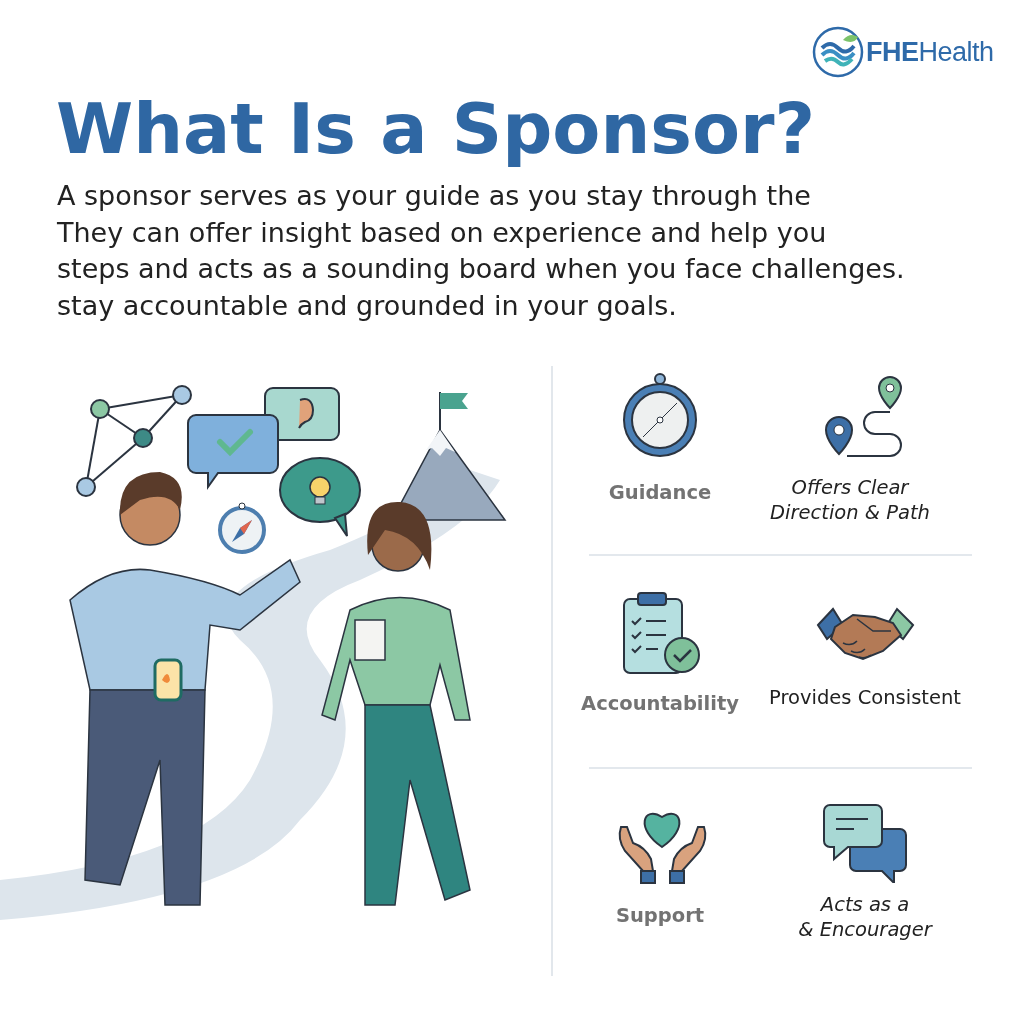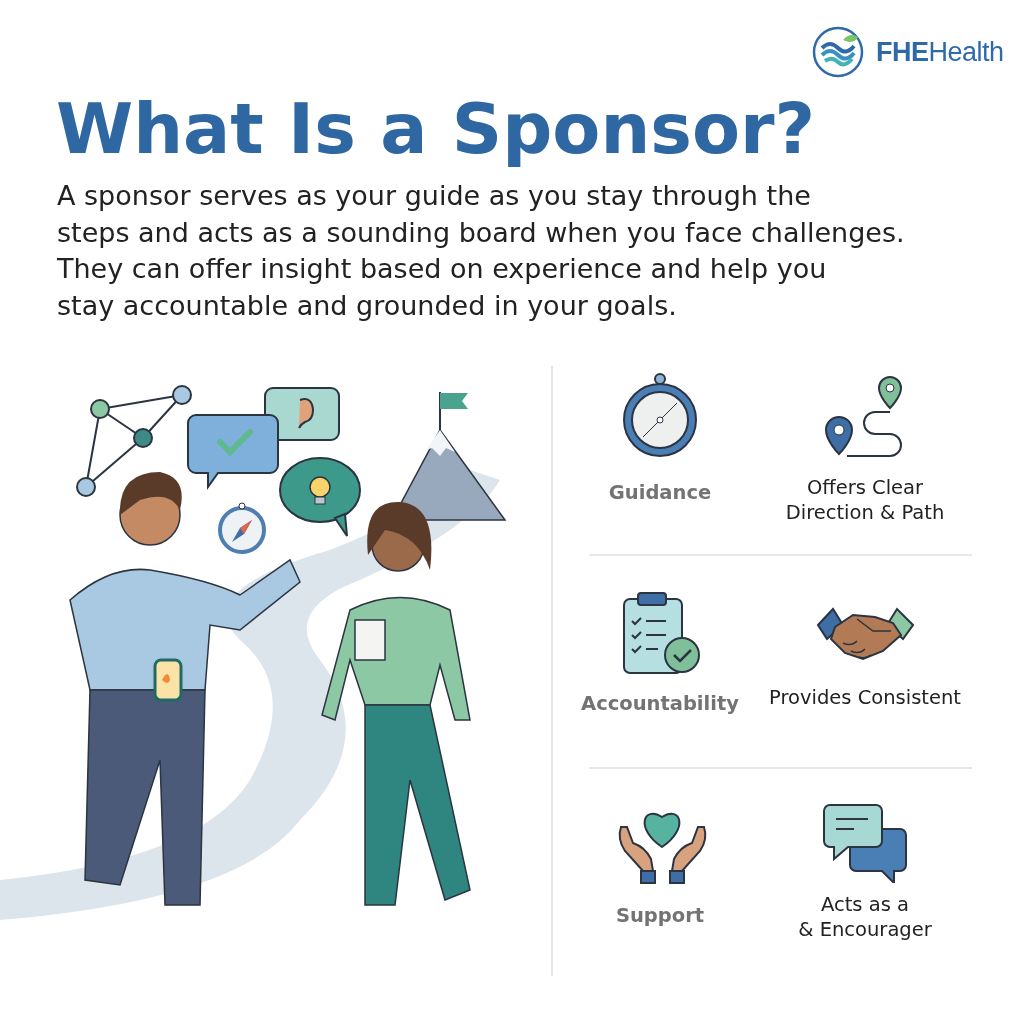--- a/index.html
+++ b/index.html
@@ -1,18 +1,18 @@
 <!DOCTYPE html>
 <html><head>
 <meta charset="utf-8">
 <style>
   html, body { margin:0; padding:0; }
   body { width:1024px; height:1024px; background:#ffffff; position:relative; overflow:hidden;
          font-family:"DejaVu Sans", sans-serif; color:#222; }
-  .logo { position:absolute; left:812px; top:26px; display:flex; align-items:center; gap:12px; }
+  .logo { position:absolute; left:812px; top:26px; display:flex; align-items:center; gap:2px; }
   .logo-text { font-family:"Liberation Sans", sans-serif; font-size:27px; color:#2e6aa9; letter-spacing:-0.5px; }
   .logo-text b { font-weight:700; }
   .title { position:absolute; left:56px; top:88px; margin:0; font-family:"DejaVu Sans", sans-serif;
            font-weight:700; font-size:70px; color:#2f67a3; letter-spacing:0px; }
   .intro { position:absolute; left:57px; top:178px; width:940px; margin:0; font-family:"DejaVu Sans", sans-serif;
            font-size:27px; line-height:36.5px; color:#222; font-weight:400; }
   .intro span { display:block; white-space:nowrap; }
   .illustration { position:absolute; left:0; top:360px; width:550px; height:600px; }
   .vdivider { position:absolute; left:551px; top:366px; width:2px; height:610px; background:#e2e7ec; }
   .row { position:absolute; left:570px; width:420px; height:190px; }
@@ -33,22 +33,22 @@
     <path d="M13 35 Q20 30 26 36 T40 33" fill="none" stroke="#3fb3b8" stroke-width="4"></path>
     <path d="M31 14 Q38 6 46 11 Q42 19 31 14 Z" fill="#7cc36a"></path>
   </svg>
   <span class="logo-text"><b>FHE</b><span>Health</span></span>
 </div>
 
 <h1 class="title">What Is a Sponsor?</h1>
 
 <p class="intro">
   <span>A sponsor serves as your guide as you stay through the</span>
+  <span>They can offer insight based on experience and help you</span>
   <span>steps and acts as a sounding board when you face challenges.</span>
-  <span>They can offer insight based on experience and help you</span>
   <span>stay accountable and grounded in your goals.</span>
 </p>
 
 <svg class="illustration" viewBox="0 0 550 600">
 
   <path d="M0 520 Q200 500 250 420 Q300 330 240 280 Q190 230 330 190 Q430 150 470 110 L500 120 Q470 170 360 220 Q280 250 320 300 Q380 380 300 460 Q240 540 0 560 Z" fill="#dde5ec"></path>
 
   <g stroke="#2b3440" stroke-width="2">
     <line x1="100" y1="49" x2="182" y2="35"></line>
       <line x1="100" y1="49" x2="143" y2="78"></line>
@@ -124,21 +124,21 @@
     <circle cx="45" cy="50" r="3" fill="#fff" stroke="#2b3440"></circle>
   </svg>
   <div class="label" style="left:0; width:180px; top:111px;">Guidance</div>
   <svg class="icon2" style="top:2px; left:250px; width:95px; height:95px;" viewBox="0 0 95 95">
     <path d="M70 5 a11 11 0 0 1 11 11 c0 9 -11 20 -11 20 c0 0 -11 -11 -11 -20 a11 11 0 0 1 11 -11z" fill="#7fc09a" stroke="#2b3440" stroke-width="2"></path>
     <circle cx="70" cy="16" r="4" fill="#fff" stroke="#2b3440"></circle>
     <path d="M70 40 H55 a11 11 0 0 0 0 22 H70 a11 11 0 0 1 0 22 H27" fill="none" stroke="#2b3440" stroke-width="2"></path>
     <path d="M19 45 a13 13 0 0 1 13 13 c0 11 -13 24 -13 24 c0 0 -13 -13 -13 -24 a13 13 0 0 1 13 -13z" fill="#3d6fa6" stroke="#2b3440" stroke-width="2"></path>
     <circle cx="19" cy="58" r="5" fill="#fff" stroke="#2b3440"></circle>
   </svg>
-  <div class="desc" style="left:190px; width:210px; top:105px;">
+  <div class="desc" style="left:175px; width:210px; top:105px;font-style:italic;">
     <div>Offers Clear</div>
     <div>Direction &amp; Path</div>
   </div>
 </div>
 
 <div class="hline" style="top:554px;"></div>
 
 <div class="row" style="top:585px;">
   <svg class="icon1" style="top:2px; left:50px; width:85px; height:92px;" viewBox="0 0 85 92">
     <rect x="4" y="12" width="58" height="74" rx="6" fill="#b5dfe0" stroke="#2b3440" stroke-width="2"></rect>
@@ -170,17 +170,17 @@
     <path d="M89 28 Q93 40 85 52 L67 72 H57 L59 60 Q65 48 77 44 L83 28 Z" fill="#d9a27e" stroke="#2b3440" stroke-width="2"></path>
     <rect x="26" y="72" width="14" height="12" fill="#3d6fa6" stroke="#2b3440" stroke-width="2"></rect>
     <rect x="55" y="72" width="14" height="12" fill="#3d6fa6" stroke="#2b3440" stroke-width="2"></rect>
   </svg>
   <div class="label" style="left:0; width:180px; top:109px;">Support</div>
   <svg class="icon2" style="top:6px; left:250px; width:90px; height:82px;" viewBox="0 0 90 82">
     <path d="M36 28 H80 a6 6 0 0 1 6 6 v30 a6 6 0 0 1 -6 6 h-6 v12 l-12 -12 H36 a6 6 0 0 1 -6 -6 v-30 a6 6 0 0 1 6 -6z" fill="#4a7fb5" stroke="#2b3440" stroke-width="2"></path>
     <path d="M10 4 H56 a6 6 0 0 1 6 6 v30 a6 6 0 0 1 -6 6 H28 l-14 12 v-12 h-4 a6 6 0 0 1 -6 -6 v-30 a6 6 0 0 1 6 -6z" fill="#a8d8d4" stroke="#2b3440" stroke-width="2"></path>
     <path d="M16 18 H48 M16 28 H34" stroke="#2b3440" stroke-width="2"></path>
   </svg>
-  <div class="desc" style="left:190px; width:210px; top:97px;">
+  <div class="desc" style="left:190px; width:210px; top:97px;font-style:italic;">
     <div>Acts as a</div>
     <div>&amp; Encourager</div>
   </div>
 </div>
 
 </body></html>

